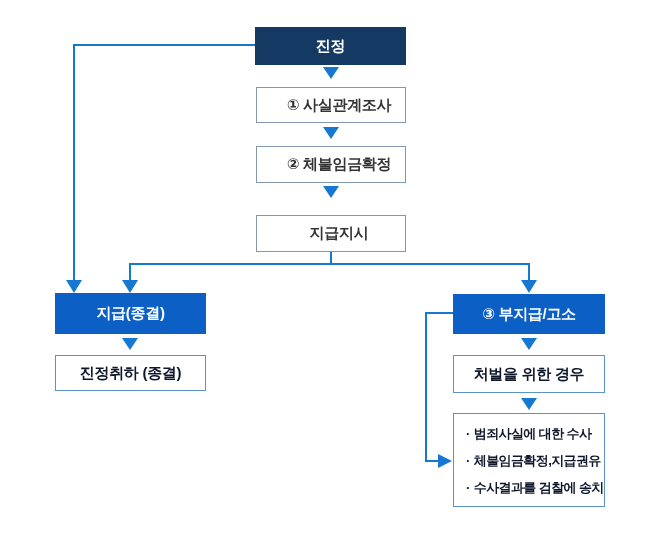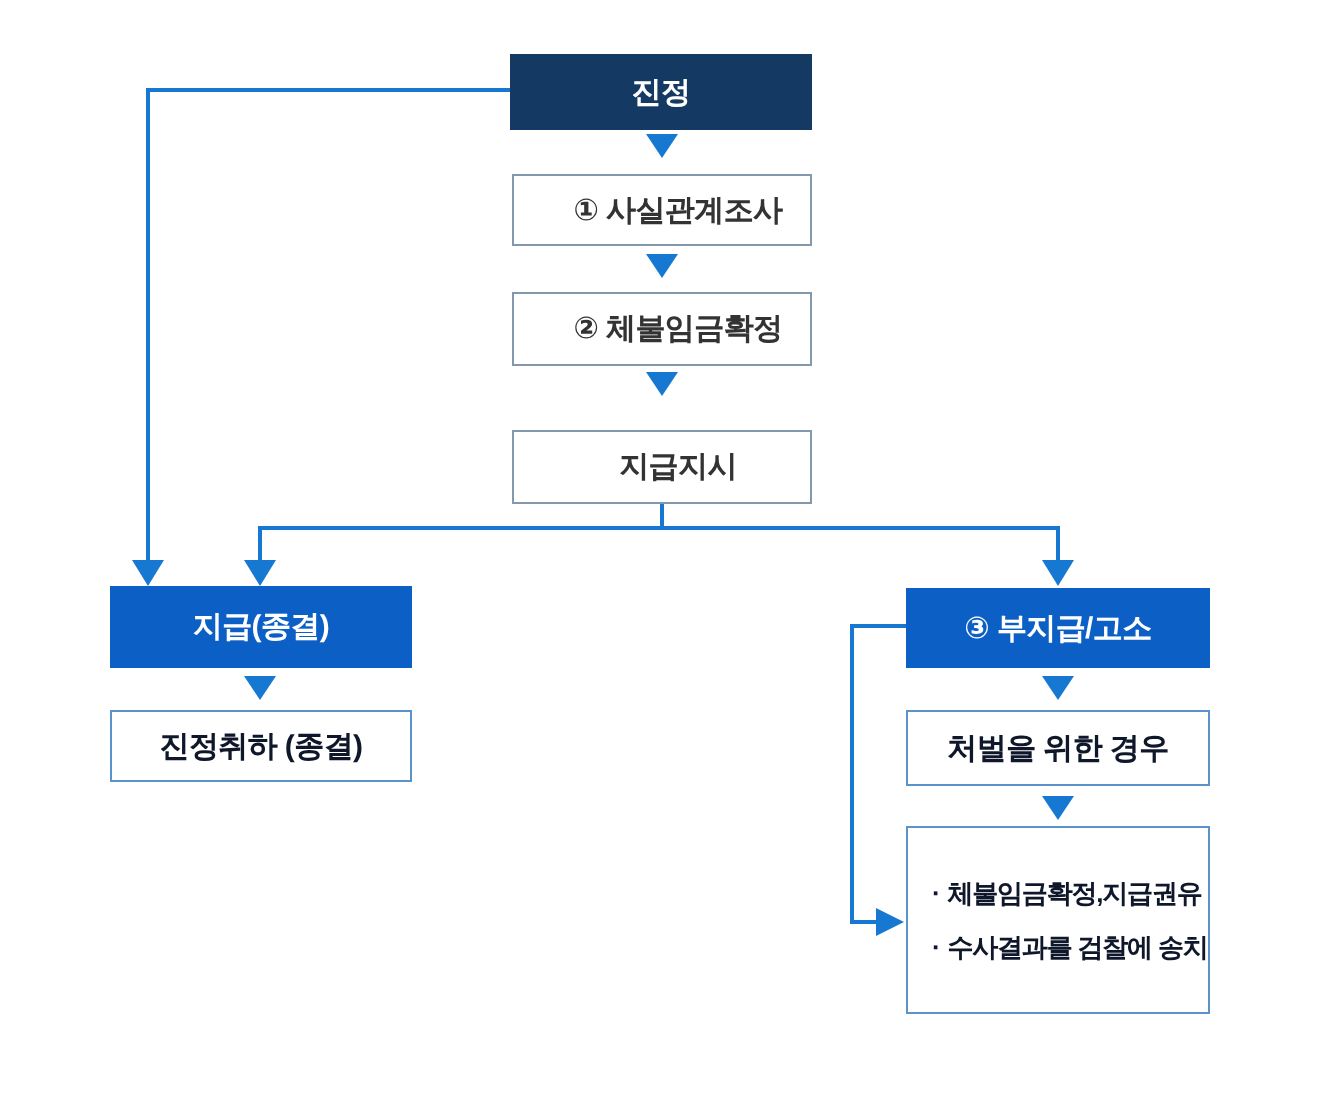--- a/index.html
+++ b/index.html
@@ -119,20 +119,23 @@
   </div>
 
   <div class="node filled-blue n-nonpay">
     <span>③ 부지급/고소</span>
   </div>
   <div class="node outline-blue n-punish">
     <span>처벌을 위한 경우</span>
   </div>
   <div class="node outline-blue n-detail">
     <div class="detail-row">
+      <span class="bullet">·</span><span>범죄사실에 대한 수사</span>
+    </div>
+    <div class="detail-row">
       <span class="bullet">·</span><span>체불임금확정,지급권유</span>
     </div>
     <div class="detail-row">
       <span class="bullet">·</span><span>수사결과를 검찰에 송치</span>
     </div>
   </div>
 
 </div>
 
 </body></html>

